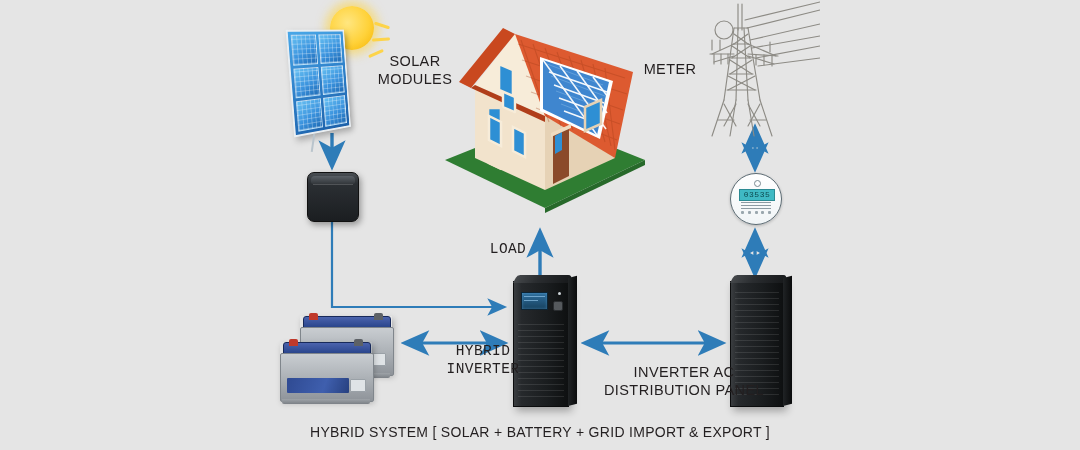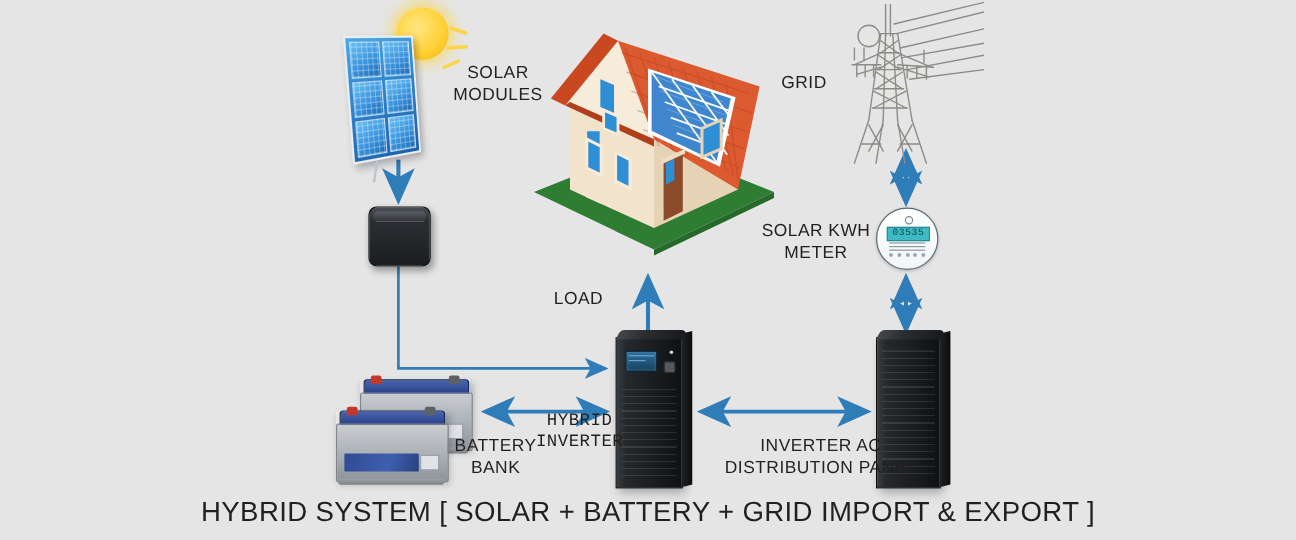--- a/index.html
+++ b/index.html
@@ -30,21 +30,21 @@
     white-space: pre-line;
     font-weight: 400;
   }
   .title {
     position: absolute;
     left: 0;
     right: 0;
     bottom: 10px;
     text-align: center;
     color: #231f20;
-    font-size: 23px;
+    font-size: 14px;
     letter-spacing: 0.3px;
     font-family: "Liberation Sans", sans-serif;
   }
 
   
   #wires {
     position: absolute;
     left: 0; top: 0;
     width: 1080px; height: 450px;
     pointer-events: none;
@@ -502,40 +502,38 @@
         <line x1="46" y1="104" x2="34" y2="126"></line>
         <line x1="58" y1="104" x2="70" y2="126"></line>
         <line x1="70" y1="104" x2="58" y2="126"></line>
         <line x1="28" y1="120" x2="44" y2="120"></line>
         <line x1="60" y1="120" x2="76" y2="120"></line>
 
         <circle cx="34" cy="30" r="9"></circle>
       </g>
     </svg>
   </div>
-  <div class="lbl" style="left:640px; top:60px; width:60px;">GRID</div>
+  <div class="lbl" style="left:640px; top:60px; width:60px;">METER</div>
 
   <div id="meter">
     <div class="m-dot"></div>
     <div class="m-screen">03535</div>
     <div class="m-bar" style="top:28px;"></div>
     <div class="m-bar" style="top:31px;"></div>
     <div class="m-bar" style="top:34px;"></div>
     <div class="m-ticks">
       <i></i>
       <i></i>
       <i></i>
       <i></i>
       <i></i>
     </div>
   </div>
-  <div class="lbl" style="left:630px; top:184px; width:100px;">SOLAR KWH
-METER</div>
-
-  <div class="lbl" style="left:452px; top:240px; width:60px;">LOAD</div>
+
+  <div class="lbl" style="left:478px; top:240px; width:60px;font-family:Liberation Mono, monospace;">LOAD</div>
 
   <div class="cab" id="inverter">
     <div class="cab-top"></div>
     <div class="side"></div>
     <div class="vents"></div>
     <div class="inv-screen">
       <i></i>
       <i></i>
     </div>
     <div class="inv-led"></div>
@@ -559,22 +557,20 @@
       <div class="b-cap"></div>
       <div class="b-term-pos"></div>
       <div class="b-term-neg"></div>
       <div class="b-body">
         <div class="b-label"></div>
         <div class="b-sticker"></div>
       </div>
       <div class="b-foot"></div>
     </div>
   </div>
-  <div class="lbl" style="left:370px; top:363px; width:86px;">BATTERY
-BANK</div>
 
   <div class="cab" id="acpanel">
     <div class="cab-top"></div>
     <div class="side"></div>
     <div class="vents"></div>
   </div>
   <div class="lbl" style="left:604px; top:363px; width:160px;">INVERTER AC
 DISTRIBUTION PANEL</div>
 
   <div class="title">HYBRID SYSTEM [ SOLAR + BATTERY + GRID IMPORT &amp; EXPORT ]</div>

